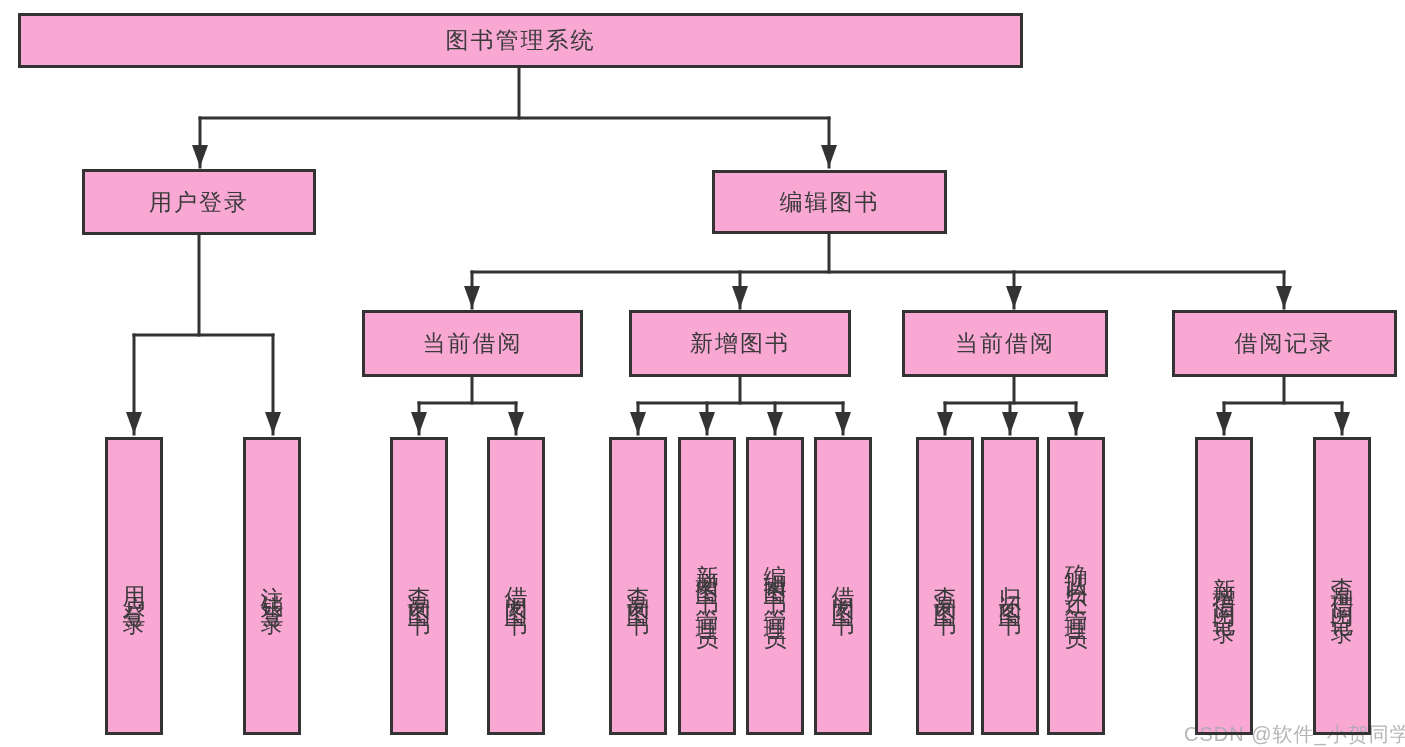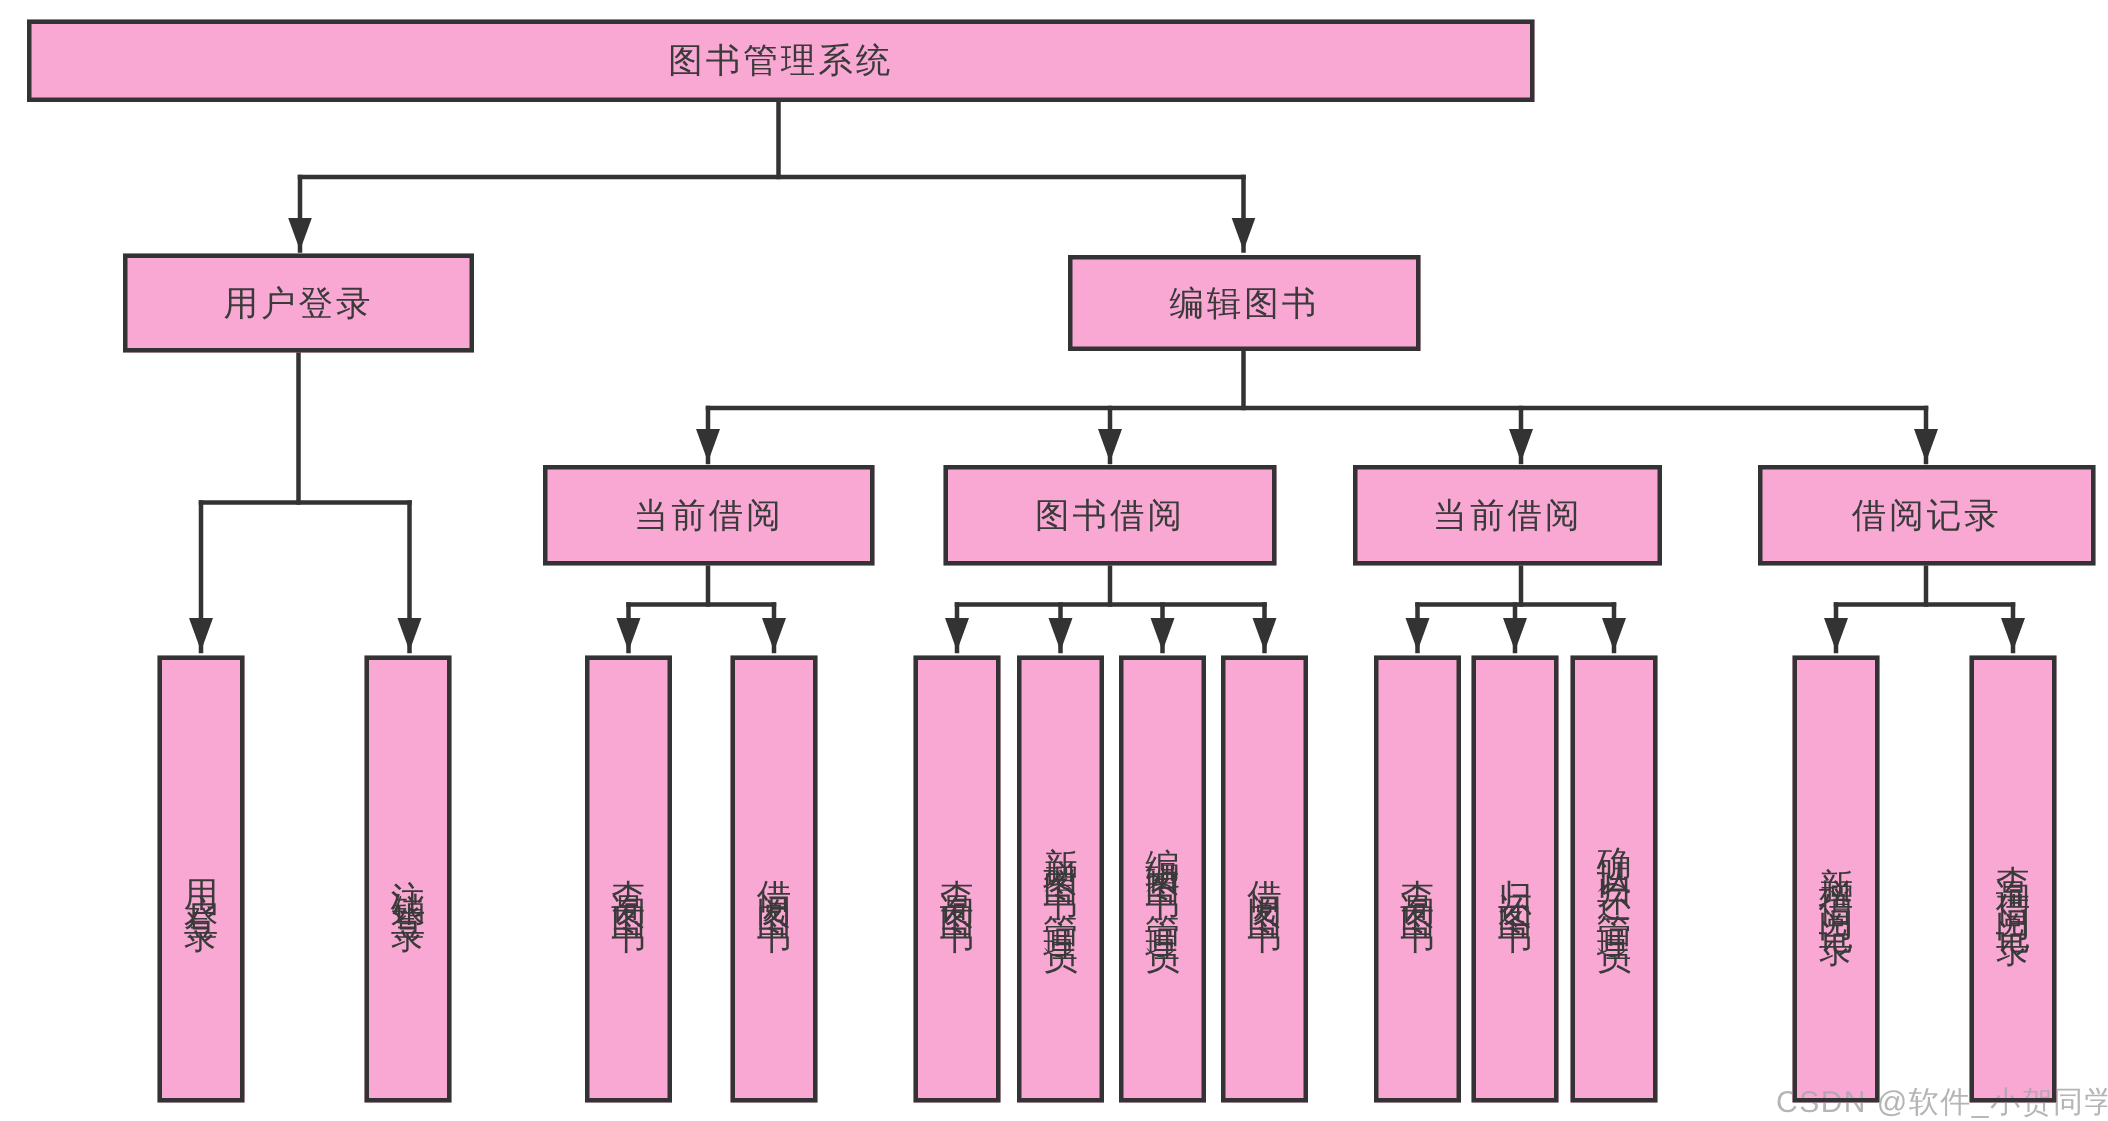--- a/index.html
+++ b/index.html
@@ -88,21 +88,21 @@
     <span>用户登录</span>
   </div>
   <div class="box" style="left:712px;top:170px;width:235px;height:64px;">
     <span>编辑图书</span>
   </div>
 
   <div class="box" style="left:362px;top:310px;width:221px;height:67px;">
     <span>当前借阅</span>
   </div>
   <div class="box" style="left:629px;top:310px;width:222px;height:67px;">
-    <span>图书借阅</span>
+    <span>新增图书</span>
   </div>
   <div class="box" style="left:902px;top:310px;width:206px;height:67px;">
     <span>当前借阅</span>
   </div>
   <div class="box" style="left:1172px;top:310px;width:225px;height:67px;">
     <span>借阅记录</span>
   </div>
 
   <div class="box leaf" style="left:105px;">
     <span class="vtext">用户登录</span>

